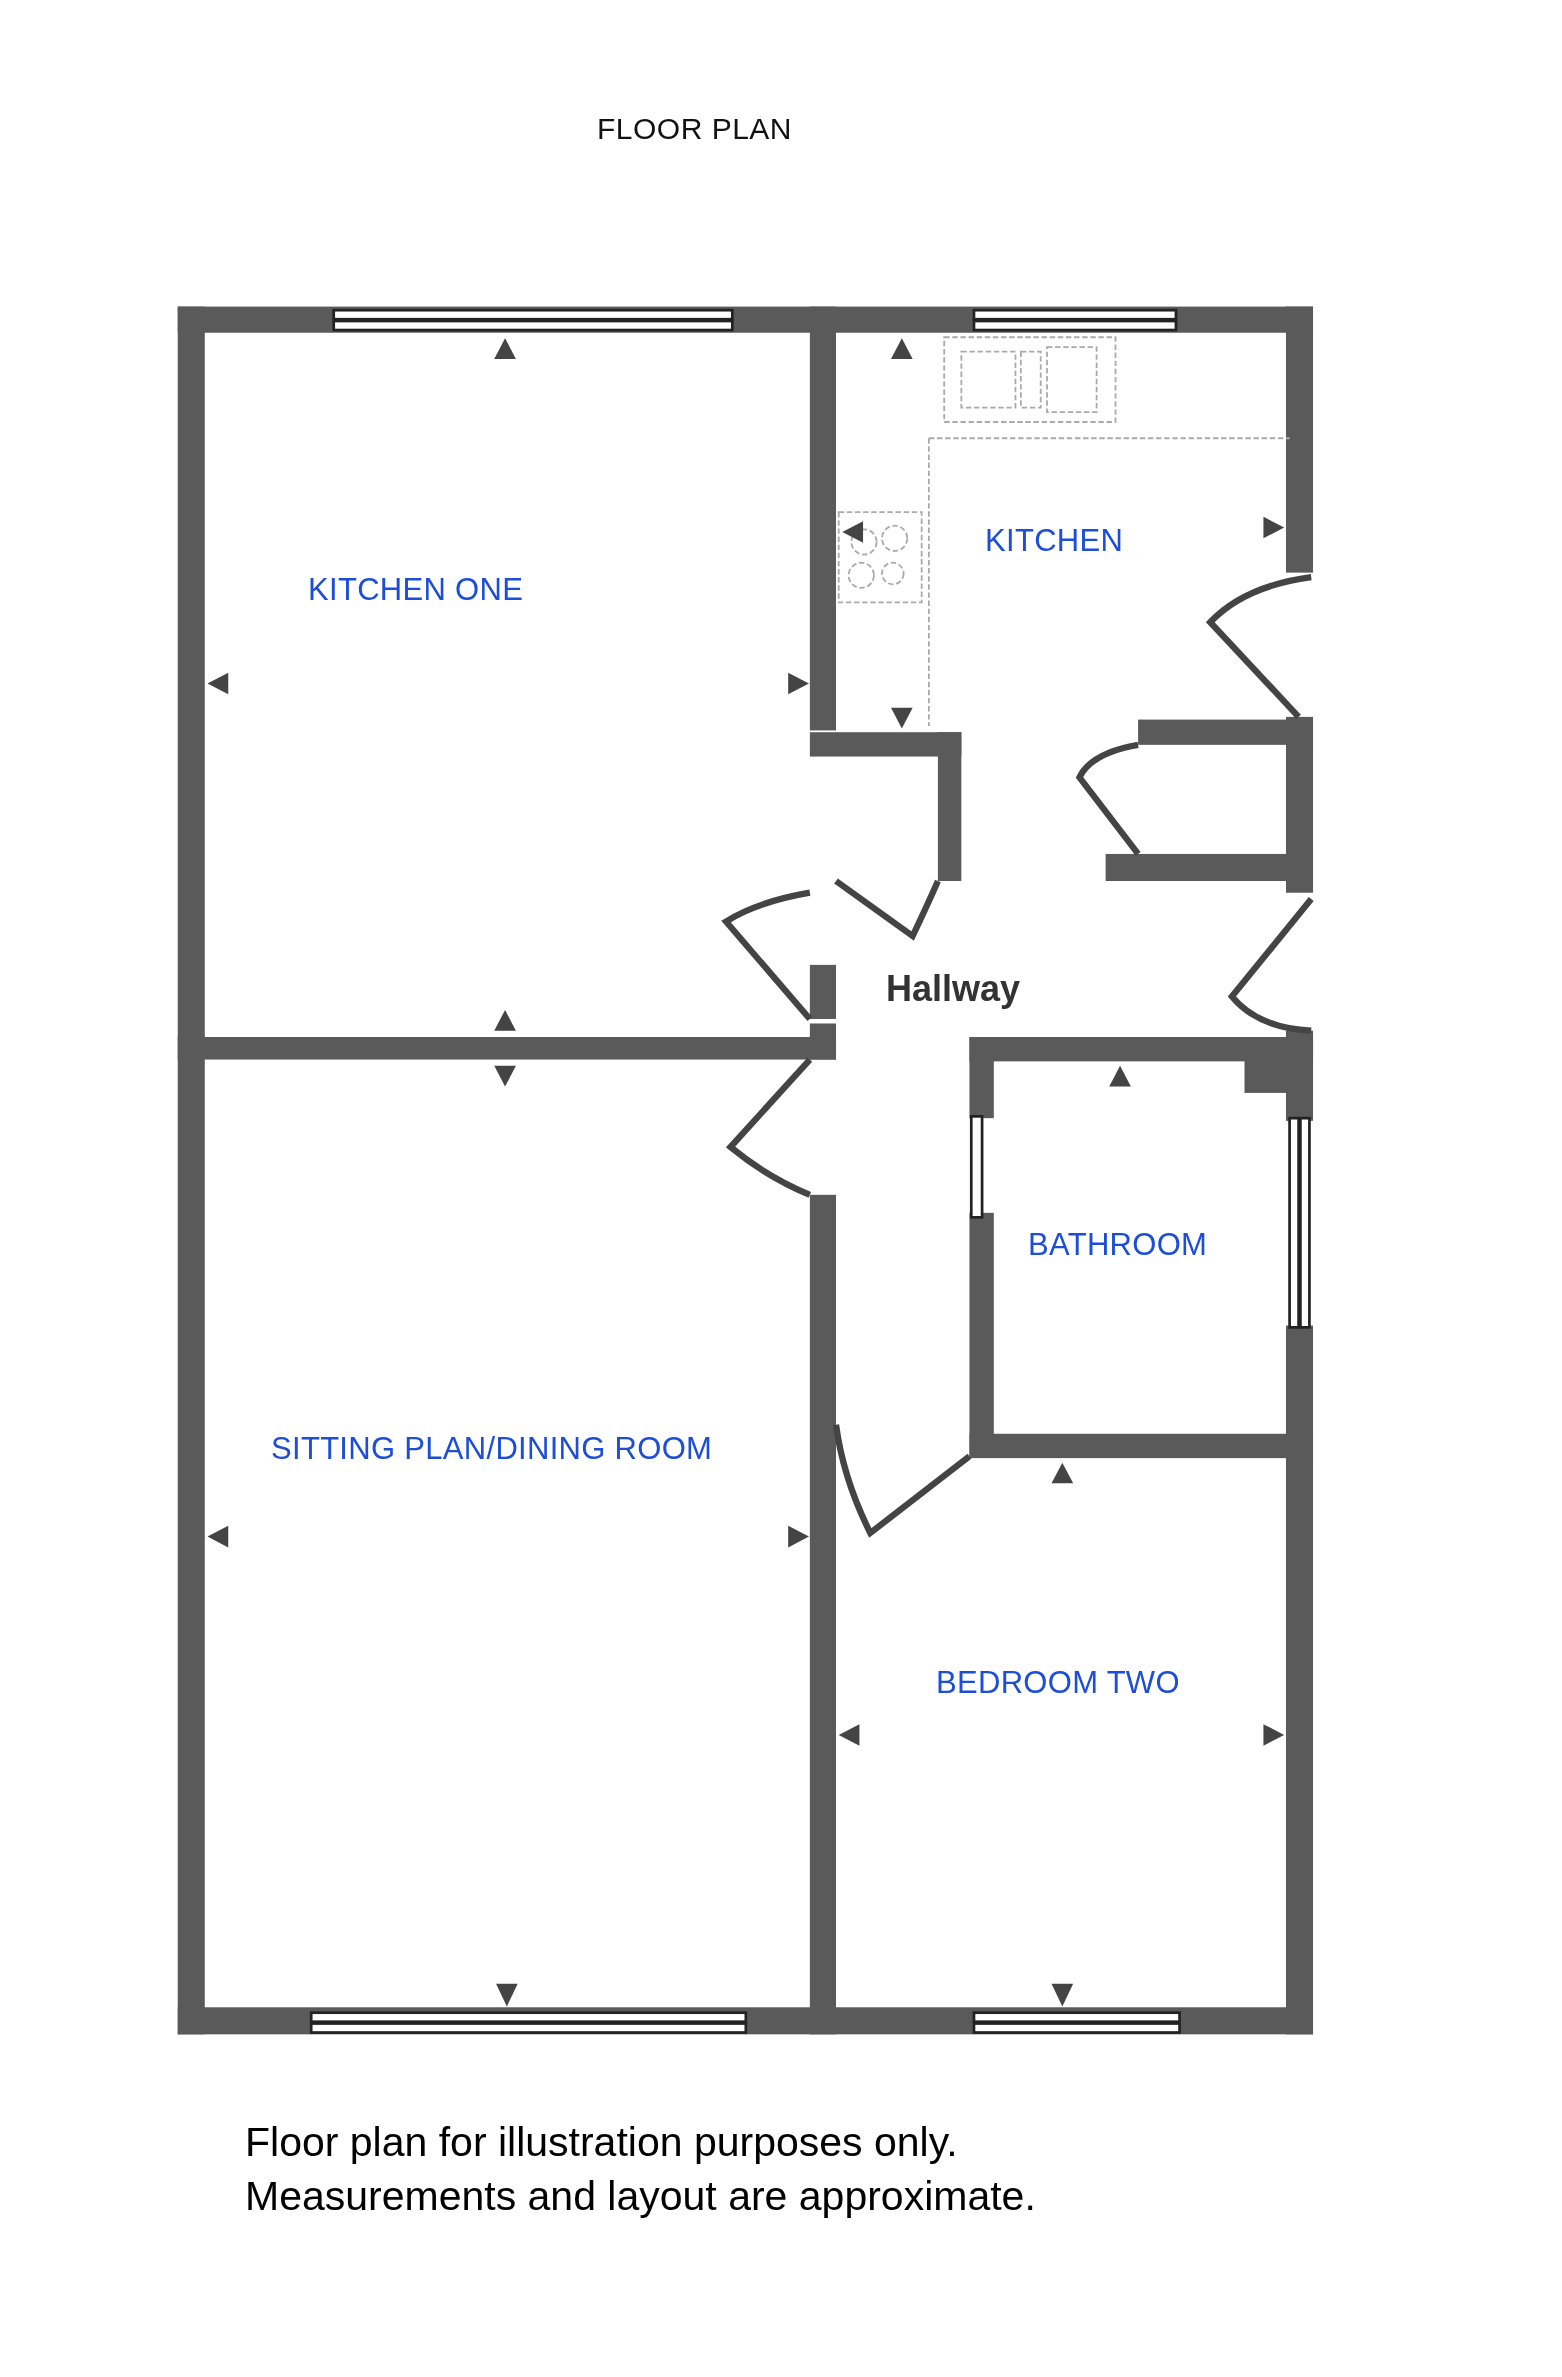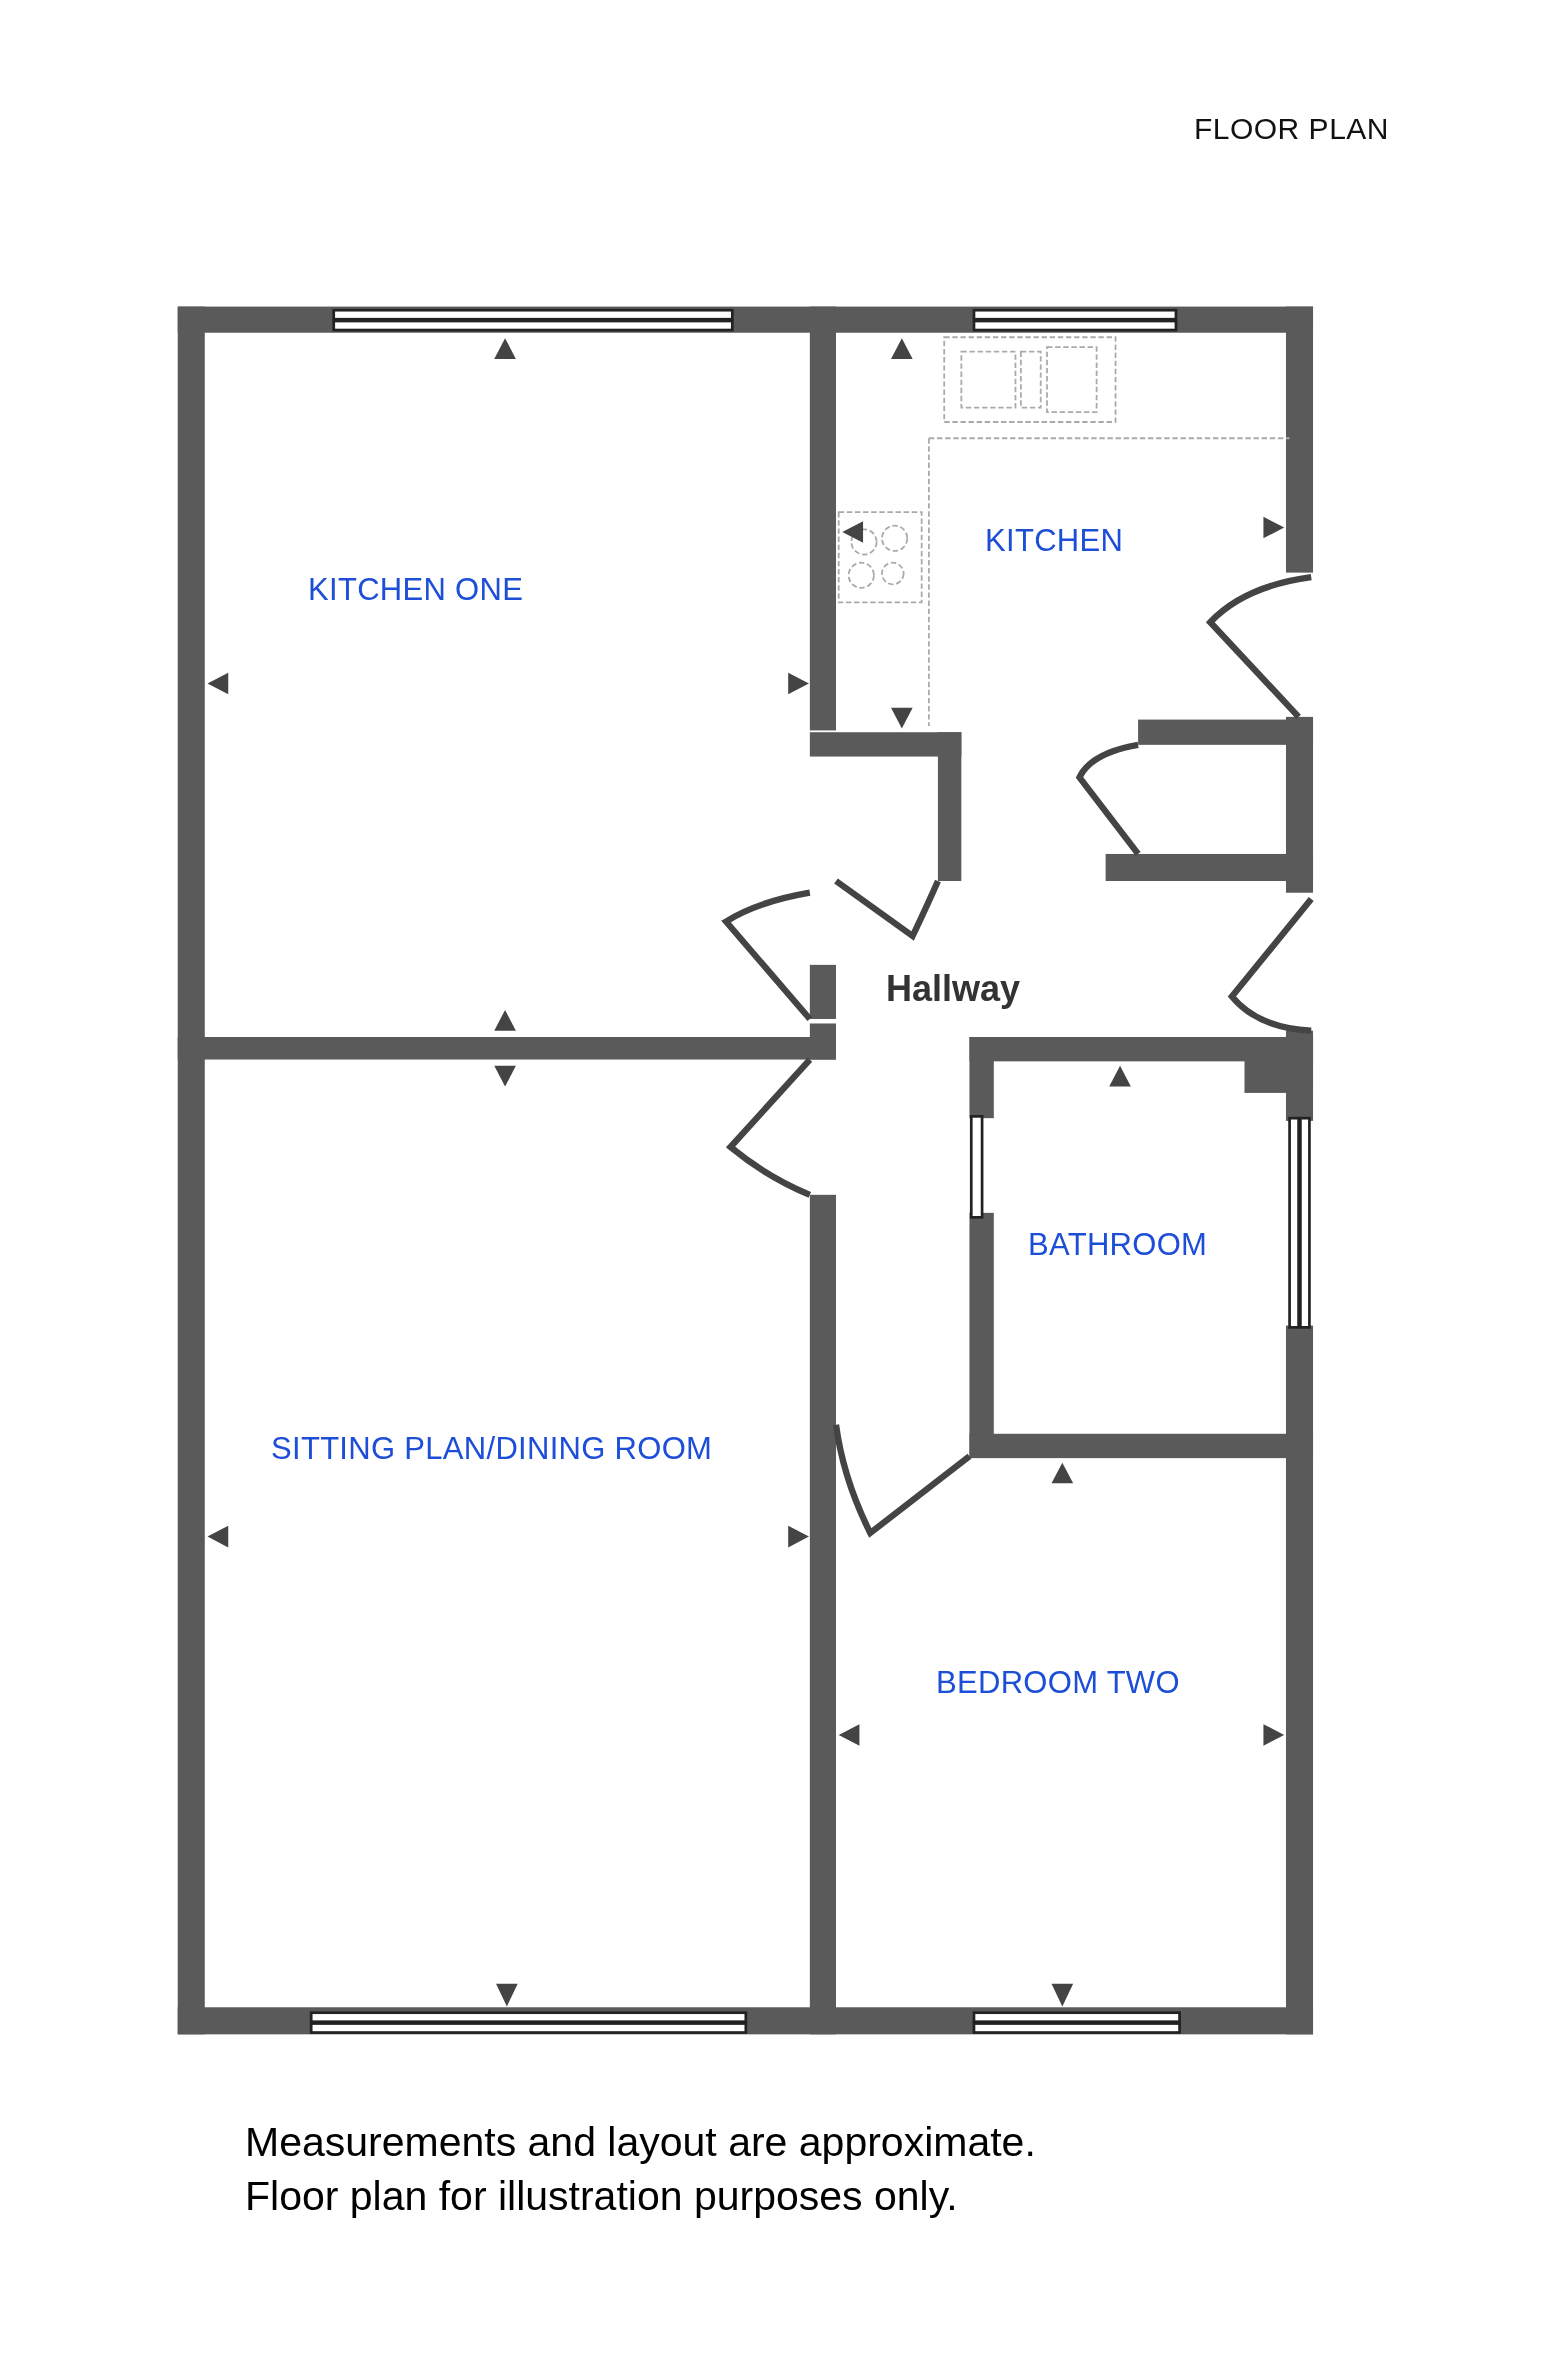--- a/index.html
+++ b/index.html
@@ -1,17 +1,17 @@
 <!DOCTYPE html>
 <html style="font-size:14.4px"><head>
 <meta charset="utf-8">
 <style>
   html, body { margin: 0; padding: 0; background: #ffffff; }
   body { width: 1562px; height: 2377px; position: relative; overflow: hidden; font-family: "Liberation Sans", sans-serif; }
-  .title { position: absolute; left: 0; width: 1389px; top: 112px; text-align: right; font-size: 30px; color: #111; letter-spacing: 0.5px; }
+  .title { position: absolute; left: 0; width: 1389px; top: 112px; text-align: center; font-size: 30px; color: #111; letter-spacing: 0.5px; }
   svg.plan { position: absolute; left: 0; top: 0; }
   .room-label { position: absolute; font-size: 31px; color: #1d4ed8; white-space: nowrap; letter-spacing: 0.3px; }
   .hall-label { position: absolute; font-size: 36px; font-weight: bold; color: #333; white-space: nowrap; }
   .watermark { position: absolute; top: 1144px; left: 0; width: 1562px; text-align: center; font-size: 43px; color: #f2f2f2; letter-spacing: 23.5px; white-space: nowrap; }
   .disclaimer { position: absolute; left: 245px; top: 2115px; font-size: 41px; line-height: 54px; color: #000; }
 </style>
 </head>
 <body>
 
 <div class="title">FLOOR PLAN</div>
@@ -116,16 +116,16 @@
 </svg>
 
 <div class="room-label" style="left:308px; top:572px;">KITCHEN ONE</div>
 <div class="room-label" style="left:985px; top:523px;">KITCHEN</div>
 <div class="hall-label" style="left:886px; top:960px;margin-top:8px;">Hallway</div>
 <div class="room-label" style="left:1028px; top:1227px;">BATHROOM</div>
 <div class="room-label" style="left:271px; top:1431px;">SITTING PLAN/DINING ROOM</div>
 <div class="room-label" style="left:936px; top:1665px;">BEDROOM TWO</div>
 
 <div class="disclaimer">
+  <div>Floor plan for illustration purposes only.</div>
   <div>Measurements and layout are approximate.</div>
-  <div>Floor plan for illustration purposes only.</div>
 </div>
 
 
 </body></html>

